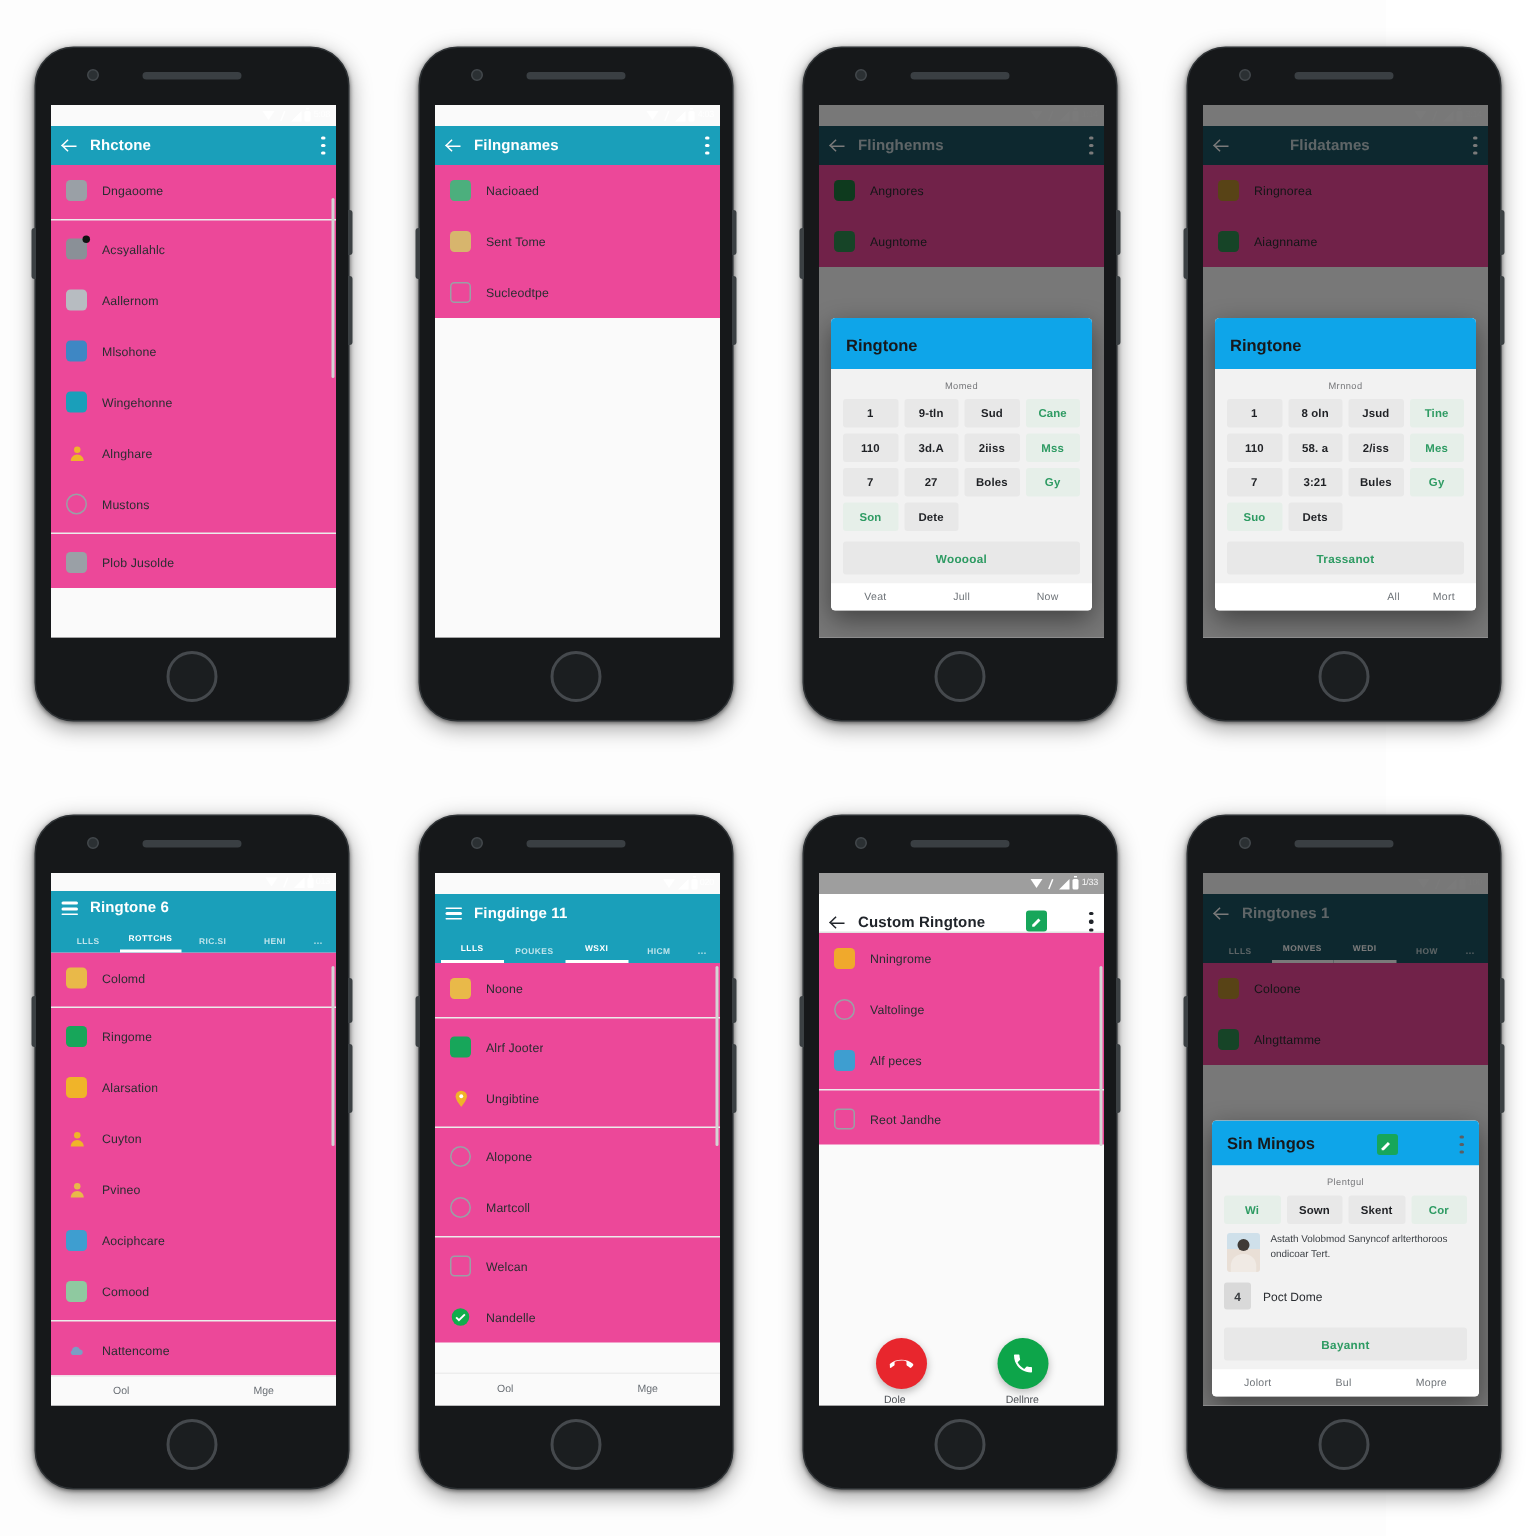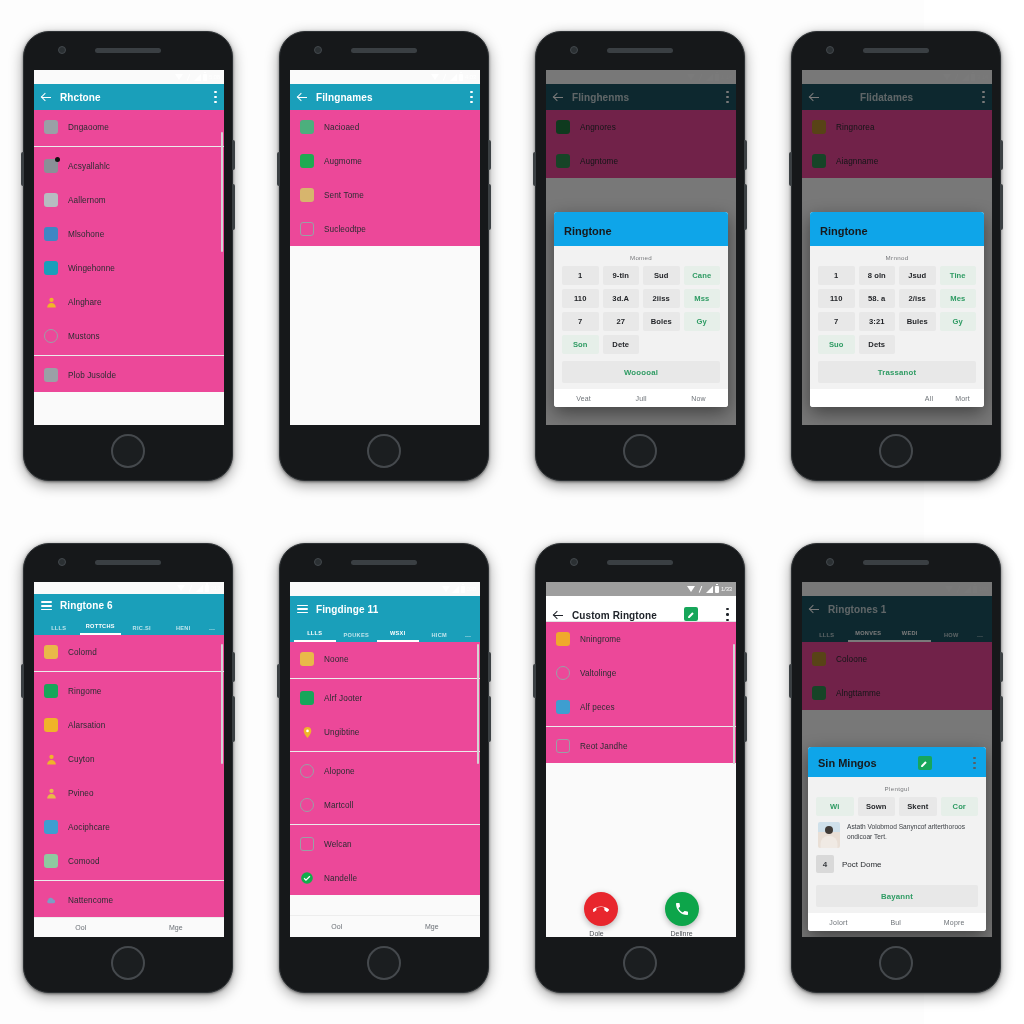--- a/index.html
+++ b/index.html
@@ -282,24 +282,20 @@
                 <span class="overflow" style="margin-left: auto;">
                   <i></i>
                   <i></i>
                   <i></i>
                 </span>
               </div>
               <div class="list">
                 <div class="row">
                   <span class="ico square" style="background: rgb(76, 175, 125);"></span>
                   <span class="label">Nacioaed</span>
-                </div>
-                <div class="row">
-                  <span class="ico square" style="background: rgb(31, 170, 82);"></span>
-                  <span class="label">Augmome</span>
                 </div>
                 <div class="row">
                   <span class="ico square" style="background: rgb(215, 181, 109);"></span>
                   <span class="label">Sent Tome</span>
                 </div>
                 <div class="row">
                   <span class="ico outline" style="border-color: rgb(154, 160, 166);"></span>
                   <span class="label">Sucleodtpe</span>
                 </div>
               </div>

